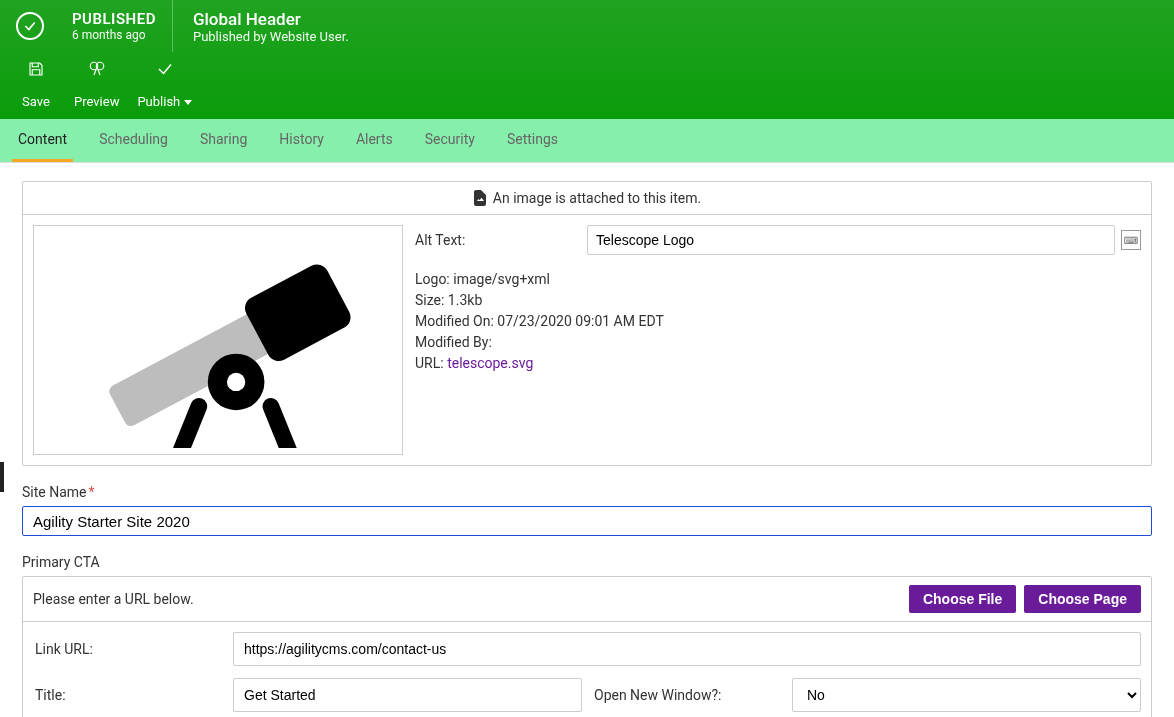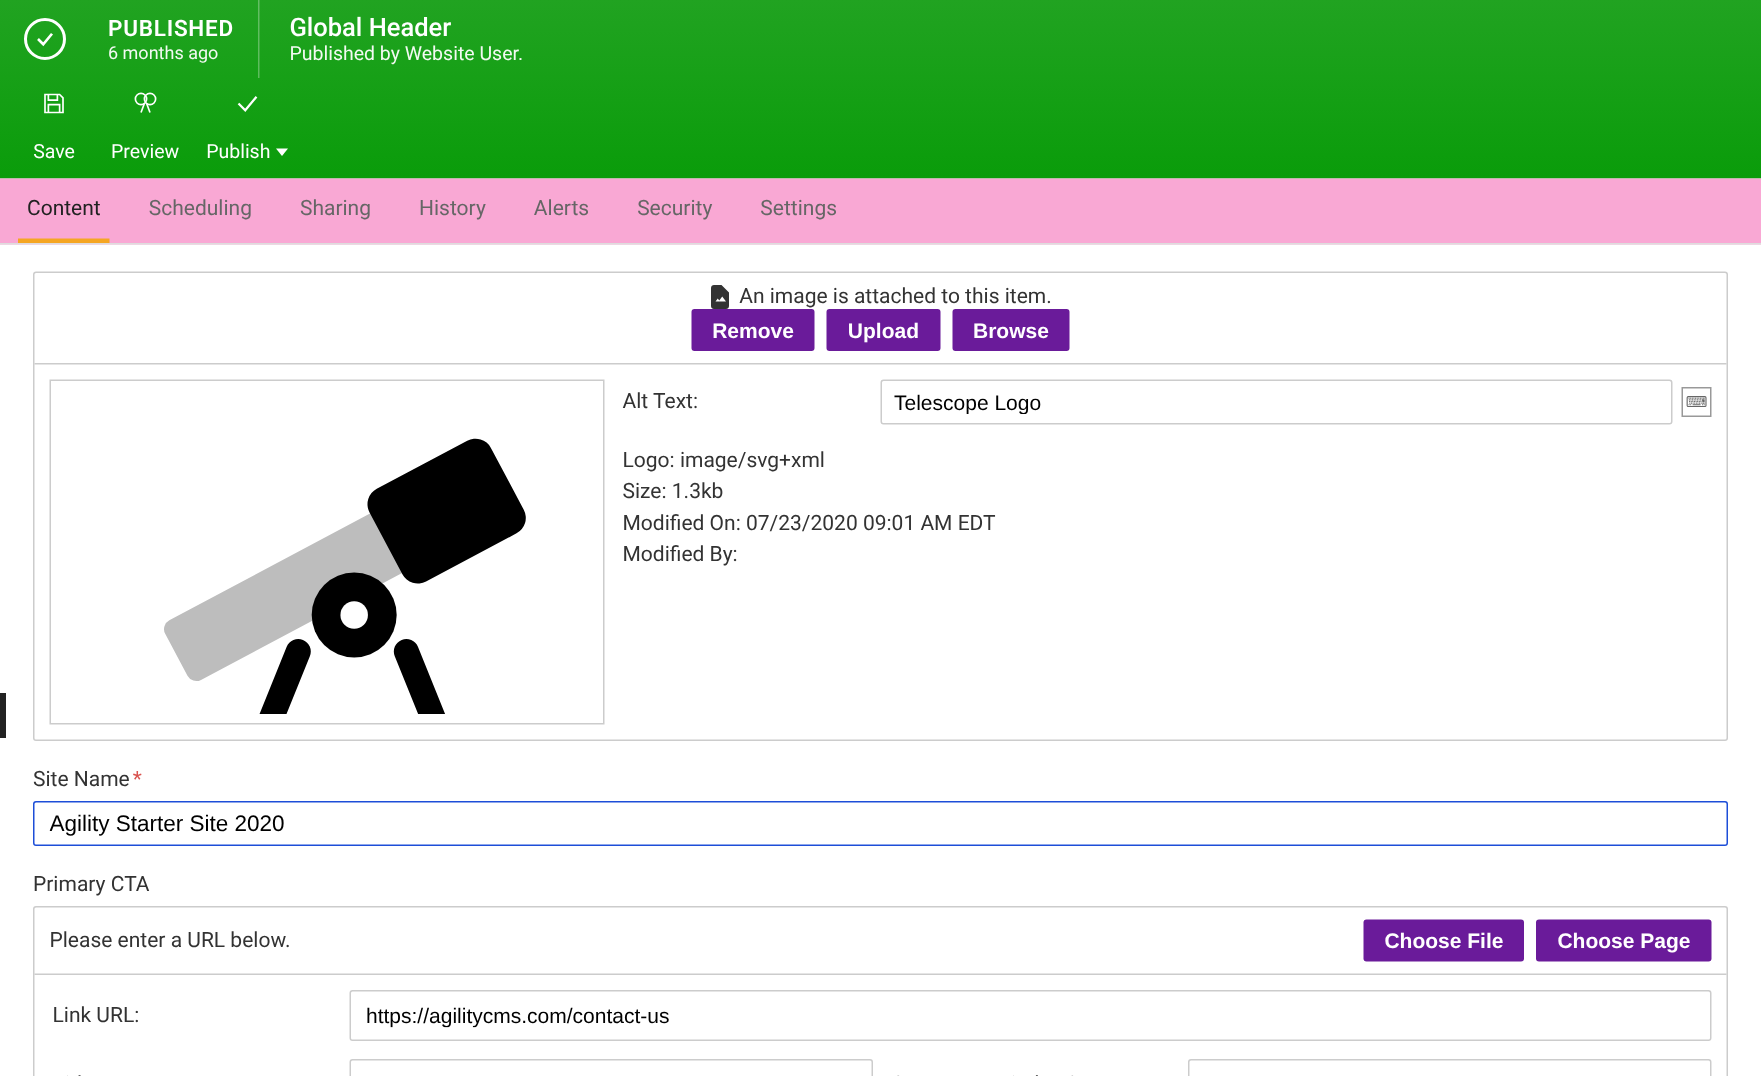--- a/index.html
+++ b/index.html
@@ -15,21 +15,21 @@
 .status-text .s2 { font-size: 12px; opacity: 0.95; }
 .title-block { padding: 6px 20px; display: flex; flex-direction: column; justify-content: center; }
 .title-block .t1 { font-size: 17px; font-weight: 500; }
 .title-block .t2 { font-size: 13px; opacity: 0.95; }
 
 .toolbar { display: flex; gap: 18px; padding: 8px 16px 10px; }
 .tool-btn { display: flex; flex-direction: column; align-items: center; gap: 16px; color: #fff; cursor: pointer; font-size: 13px; min-width: 40px; }
 .tool-btn svg { width: 20px; height: 18px; stroke: #fff; fill: none; }
 .tool-btn .caret { display: inline-block; margin-left: 4px; width: 0; height: 0; border-left: 4px solid transparent; border-right: 4px solid transparent; border-top: 5px solid #fff; vertical-align: middle; }
 
-.tabs { display: flex; border-bottom: 1px solid #ddd; padding: 0 12px; gap: 20px; background: #f9a8d4; }
+.tabs { display: flex; border-bottom: 1px solid #ddd; padding: 0 12px; gap: 20px; background: #86efac; }
 .tab { padding: 12px 6px; color: #666; cursor: pointer; border-bottom: 3px solid transparent; font-size: 14px; }
 .tab.active { color: #222; border-bottom-color: #f5a623; }
 
 .content { padding: 18px 22px; }
 .field-label { font-size: 14px; margin-bottom: 6px; }
 .req { color: #d9534f; margin-left: 2px; }
 
 .logo-box { border: 1px solid #ccc; border-radius: 2px; margin-bottom: 18px; }
 .attach-bar { display: flex; align-items: center; justify-content: space-between; padding: 8px 10px; border-bottom: 1px solid #ccc; flex-direction: column; }
 .attach-left { display: flex; align-items: center; gap: 6px; }
@@ -126,25 +126,20 @@
 
   <div class="field-block">
     <div class="logo-box">
       <div class="attach-bar">
         <div class="attach-left">
           <svg viewBox="0 0 384 512">
               <path d="M224 0H64C28 0 0 28 0 64v384c0 36 28 64 64 64h256c36 0 64-28 64-64V160L224 0zM96 352l48-64 32 42 64-86 80 108H96z"></path>
             </svg>
           <span>An image is attached to this item.</span>
         </div>
-        <div class="btn-row">
-          <button class="btn">Remove</button>
-          <button class="btn">Upload</button>
-          <button class="btn">Browse</button>
-        </div>
       </div>
       <div class="logo-body">
         <div class="img-preview">
           <svg viewBox="0 0 400 260">
             <g transform="rotate(-28 200 140)">
               <rect x="60" y="120" width="200" height="54" rx="8" fill="#bdbdbd"></rect>
               <rect x="250" y="105" width="110" height="84" rx="14" fill="#000"></rect>
             </g>
             <circle cx="222" cy="180" r="34" fill="#000"></circle>
             <circle cx="222" cy="180" r="11" fill="#fff"></circle>
@@ -156,20 +151,21 @@
           <div class="alt-row">
             <label>Alt Text:</label>
             <input type="text" value="Telescope Logo" style="">
             <div class="kb">⌨</div>
           </div>
           <div class="meta-lines">
             <div class="ml"><span class="mk">Logo:</span> <span>image/svg+xml</span></div>
             <div class="ml"><span class="mk">Size:</span> <span>1.3kb</span></div>
             <div class="ml"><span class="mk">Modified On:</span> <span>07/23/2020 09:01 AM EDT</span></div>
             <div class="ml"><span class="mk">Modified By:</span> <span></span></div>
+            <div class="ml"><span class="mk">URL:</span> <a href="#">telescope.svg</a></div>
           </div>
         </div>
       </div>
     </div>
   </div>
 
   <div class="field-block">
     <div class="field-label"><span>Site Name</span><span class="req">*</span></div>
     <input class="text-input" type="text" value="Agility Starter Site 2020" style="">
   </div>

